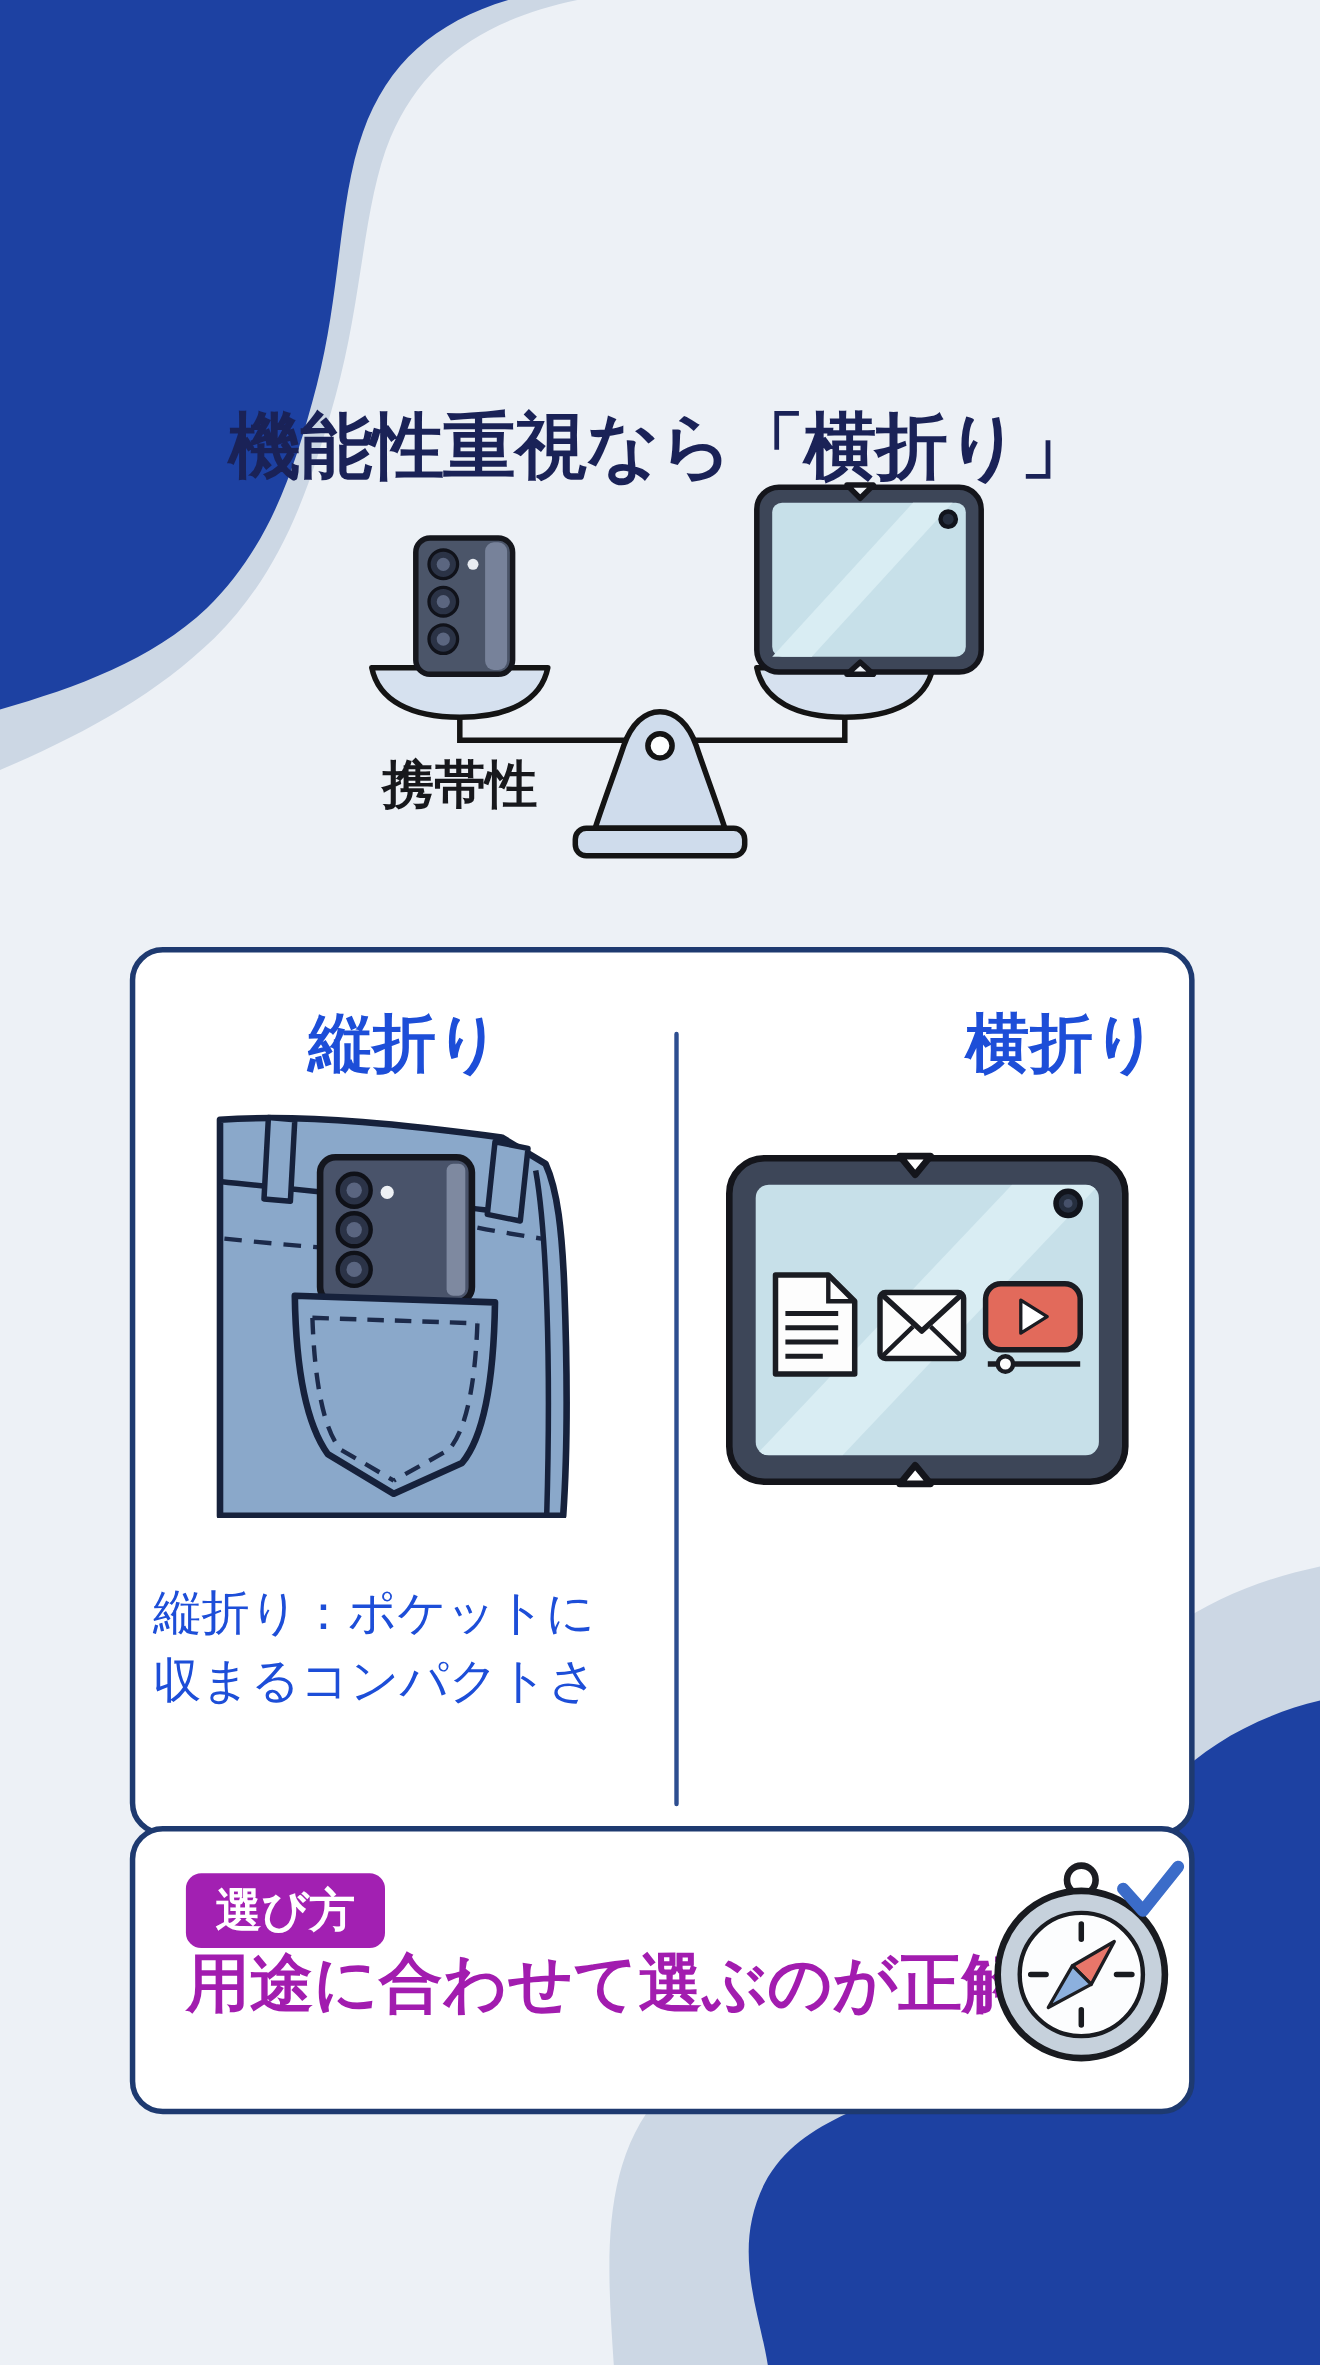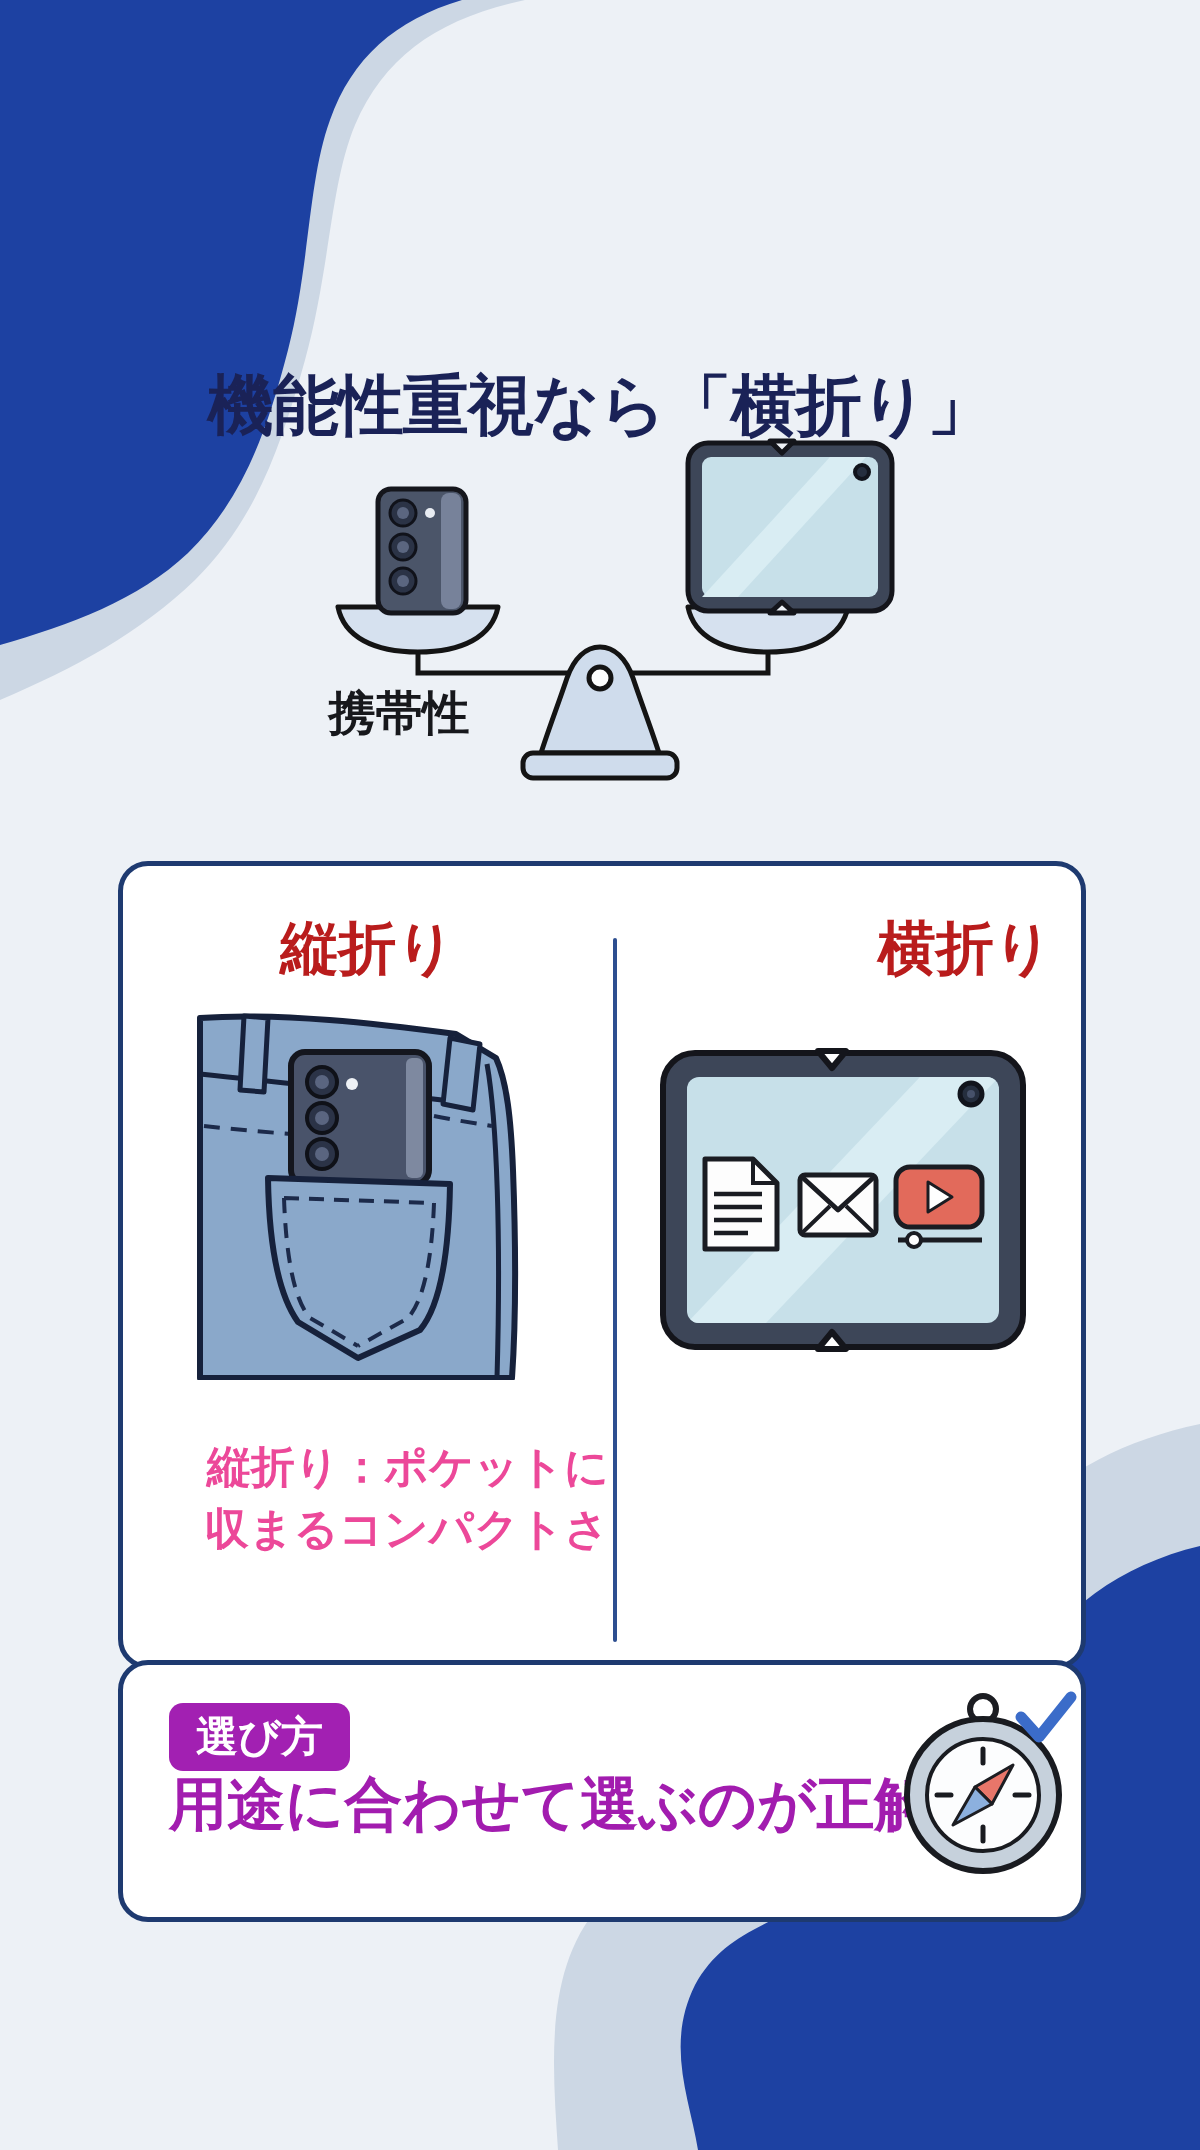--- a/index.html
+++ b/index.html
@@ -15,47 +15,47 @@
     left:0; top:180px; width:1200px; text-align:center;
     font-size:66px; font-weight:900; color:#1a2257; line-height:90px;
     letter-spacing:-1px; white-space:pre-line;
   }
 
   .scale-svg { left:300px; top:425px; width:620px; height:360px; }
   .scale-label {
     top:682px; width:180px; text-align:center;
     font-size:47px; font-weight:900; color:#17181c;
   }
-  .scale-label.left { left:309px; }
+  .scale-label.left { left:328px; }
   .scale-label.right { left:688px; }
 
   .card {
     position:absolute; left:118px; width:958px; background:#ffffff;
     border:5px solid #1e3a70; border-radius:30px; z-index:1;
   }
   .card.compare { top:861px; height:798px; }
   .card.tip { top:1660px; height:252px; }
 
   .divider {
     position:absolute; left:490px; top:72px; bottom:22px; width:4px;
     background:#2d4e90; border-radius:2px;
   }
   .col-header {
     position:absolute; top:44px; font-size:58px; font-weight:900;
-    color:#b91c1c; text-align:center;
+    color:#1d4ed8; text-align:center;
   }
   .col-header.left { left:0; width:490px; }
   .col-header.right { left:476px; width:454px;text-align:right; }
 
   .jeans-svg  { position:absolute; left:57px;  top:142px; width:340px; height:372px; }
   .tab2-svg   { position:absolute; left:532px; top:179px; width:376px; height:310px; }
 
   .caption {
-    position:absolute; top:570px; font-size:44px; font-weight:700;
-    color:#ec4899; line-height:62px; white-space:pre-line;text-align:right;
+    position:absolute; top:570px; font-size:44px; font-weight:400;
+    color:#1d4ed8; line-height:62px; white-space:pre-line;
   }
   .caption.left  { left:16px;  width:470px; }
   .caption.right { left:530px; width:420px; }
 
   .badge {
     position:absolute; left:46px; top:38px; display:inline-block;
     background:#a220b2; color:#ffffff; font-size:42px; font-weight:800;
     padding:9px 27px; border-radius:14px; line-height:1.2;
   }
   .tip-text {

